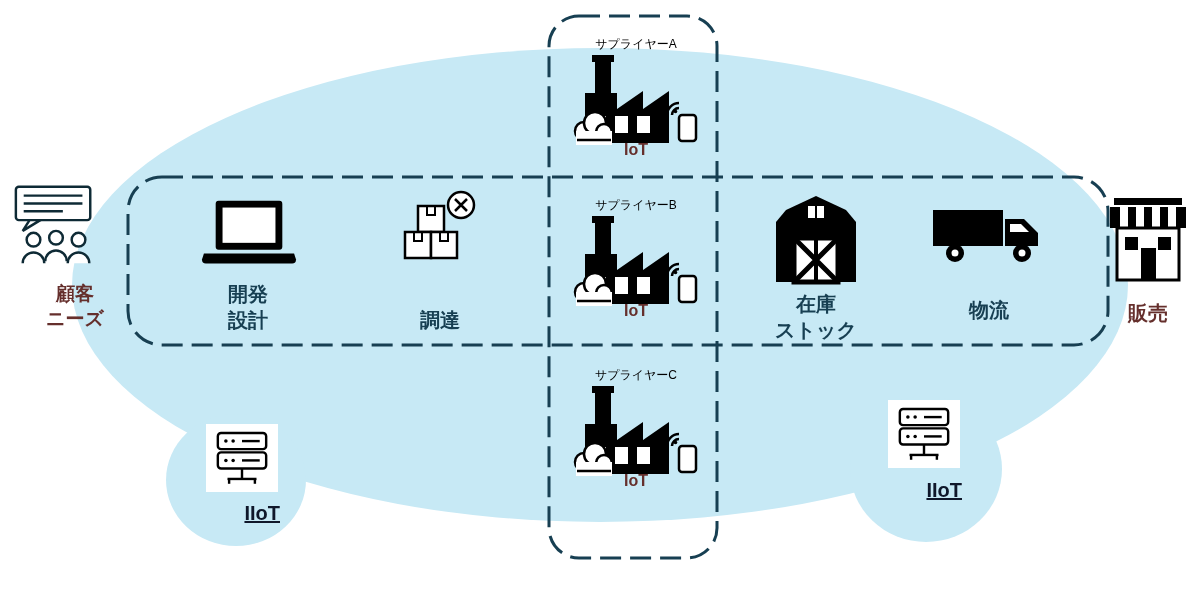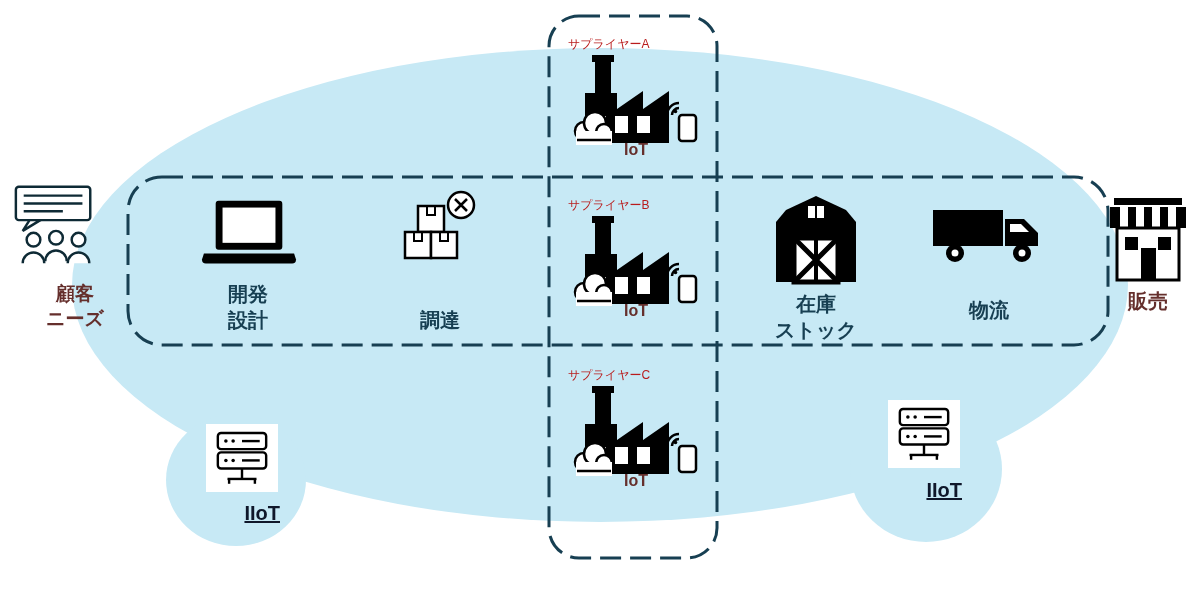--- a/index.html
+++ b/index.html
@@ -4,21 +4,21 @@
 <style>
   * { margin:0; padding:0; box-sizing:border-box; }
   html,body { background:#ffffff; }
   body { font-family:"Liberation Sans","DejaVu Sans",sans-serif; }
   .stage { position:relative; width:1200px; height:613px; background:#fff; overflow:hidden; }
   .abs { position:absolute; }
   .cloud { position:absolute; background:#c7e9f5; border-radius:50%; }
   .label { font-weight:bold; text-align:center; white-space:pre-line; line-height:1.3; }
   .teal { color:#173f52; }
   .maroon { color:#652f2c; }
-  .supplier-name { font-size:12px; color:#b91c1c; white-space:pre-line; }
+  .supplier-name { font-size:12px; color:#000000; text-align:center; white-space:pre-line; }
   .iot { font-size:16px; font-weight:bold; color:#652f2c; text-align:center; margin-top:-8px; }
   .iiot { font-size:20px; font-weight:bold; color:#0f172a; text-align:right; text-decoration:underline; }
   .whitebox { position:absolute; background:#ffffff; display:flex; align-items:center; justify-content:center; }
   .fs20 { font-size:20px; }
   .fs19 { font-size:19px; }
   svg { display:block; }
   .icon-center { display:flex; justify-content:center; }
 </style>
 </head>
 <body>
@@ -183,21 +183,21 @@
       <rect x="12" y="9" width="8" height="21" fill="#fff"></rect>
       <rect x="28" y="9" width="8" height="21" fill="#fff"></rect>
       <rect x="44" y="9" width="8" height="21" fill="#fff"></rect>
       <rect x="60" y="9" width="8" height="21" fill="#fff"></rect>
       <rect x="9" y="30" width="62" height="52" fill="#fff" stroke="#000" stroke-width="3"></rect>
       <rect x="17" y="39" width="13" height="13" fill="#000"></rect>
       <rect x="50" y="39" width="13" height="13" fill="#000"></rect>
       <rect x="33" y="50" width="15" height="32" fill="#000"></rect>
     </svg>
   </div>
-  <div class="abs label maroon fs20" style="left:1104px; top:288px; width:88px;">販売</div>
+  <div class="abs label maroon fs20" style="left:1104px; top:300px; width:88px;">販売</div>
 
   <div class="whitebox" style="left:206px; top:424px; width:72px; height:68px;">
     <svg width="58" height="58" viewBox="0 0 72 70">
       <rect x="6" y="4" width="60" height="20" rx="4" fill="#fff" stroke="#000" stroke-width="3"></rect>
       <circle cx="16" cy="14" r="2.2" fill="#000"></circle>
       <circle cx="25" cy="14" r="2.2" fill="#000"></circle>
       <line x1="36" y1="14" x2="58" y2="14" stroke="#000" stroke-width="3"></line>
       <rect x="6" y="28" width="60" height="20" rx="4" fill="#fff" stroke="#000" stroke-width="3"></rect>
       <circle cx="16" cy="38" r="2.2" fill="#000"></circle>
       <circle cx="25" cy="38" r="2.2" fill="#000"></circle>

